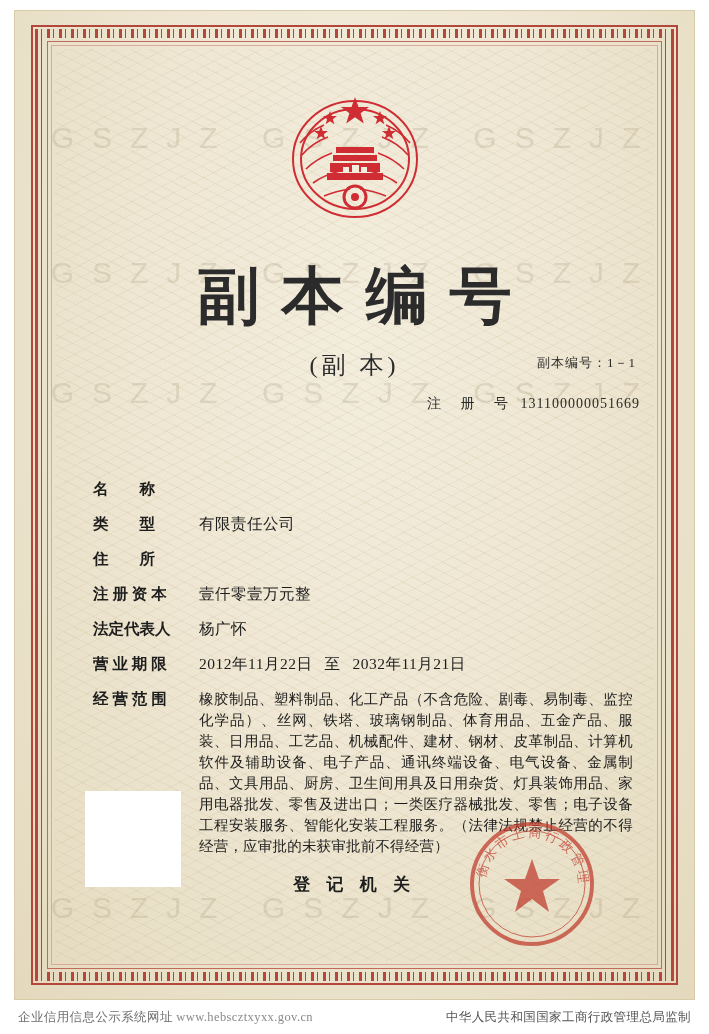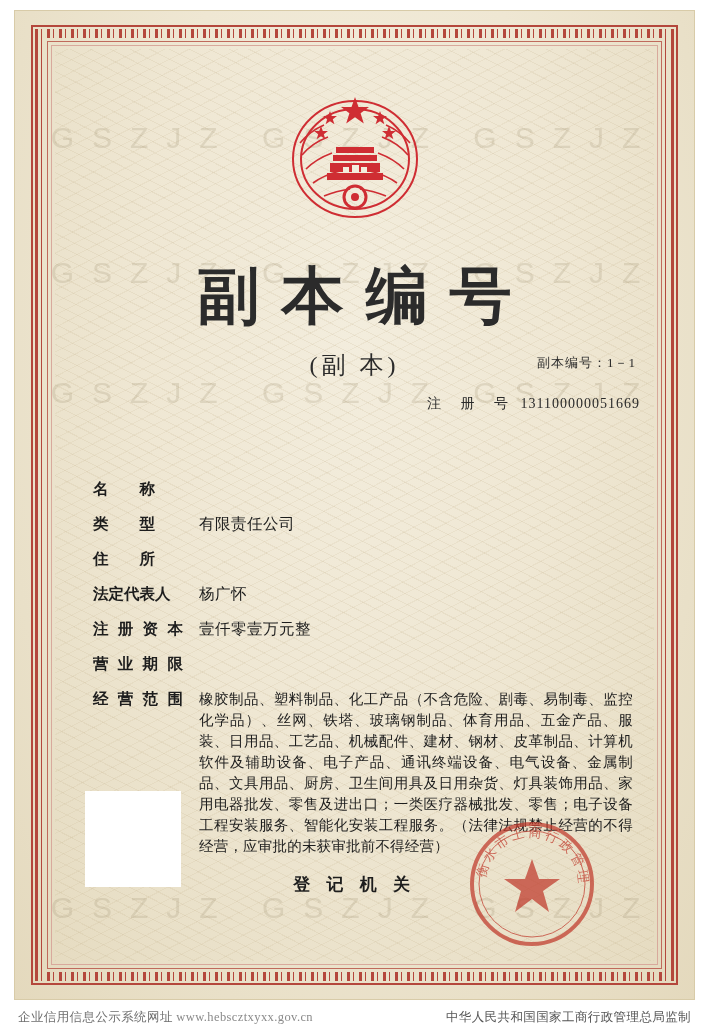--- a/index.html
+++ b/index.html
@@ -133,21 +133,20 @@
     font-size: 15.5px;
     color: #1d1d1d;
   }
   .frow { display: flex; margin-bottom: 14px; align-items: flex-start; }
   .flabel {
     width: 106px;
     flex: none;
     font-weight: bold;
     letter-spacing: 0px;
     font-size: 15.5px;
-    font-family: Liberation Mono, monospace;
   }
   .fval { flex: 1; letter-spacing: .5px; }
   .fval .mid { margin: 0 12px; }
 
   .scope-row { margin-top: 2px; }
   .scope-text {
     flex: 1;
     line-height: 1.45;
     text-align: justify;
     font-size: 14.5px;
@@ -298,32 +297,35 @@
       <div class="frow">
         <div class="flabel">类　　型</div>
         <div class="fval">有限责任公司</div>
       </div>
 
       <div class="frow">
         <div class="flabel">住　　所</div>
       </div>
 
       <div class="frow">
+        <div class="flabel">注 册 资 本</div>
+        <div class="fval">壹仟零壹万元整</div>
+      </div>
+
+      <div class="frow">
         <div class="flabel">法定代表人</div>
         <div class="fval">杨广怀</div>
       </div>
 
-      <div class="frow">
-        <div class="flabel">注 册 资 本</div>
-        <div class="fval">壹仟零壹万元整</div>
-      </div>
-
 
       <div class="frow">
         <div class="flabel">营 业 期 限</div>
+        <div class="fval">
+          <span>2012年11月22日</span><span class="mid">至</span><span>2032年11月21日</span>
+        </div>
       </div>
 
       <div class="frow scope-row">
         <div class="flabel">经 营 范 围</div>
         <div class="scope-text">橡胶制品、塑料制品、化工产品（不含危险、剧毒、易制毒、监控化学品）、丝网、铁塔、玻璃钢制品、体育用品、五金产品、服装、日用品、工艺品、机械配件、建材、钢材、皮革制品、计算机软件及辅助设备、电子产品、通讯终端设备、电气设备、金属制品、文具用品、厨房、卫生间用具及日用杂货、灯具装饰用品、家用电器批发、零售及进出口；一类医疗器械批发、零售；电子设备工程安装服务、智能化安装工程服务。（法律法规禁止经营的不得经营，应审批的未获审批前不得经营）</div>
       </div>
 
     </div>
 
     <div class="qr">

